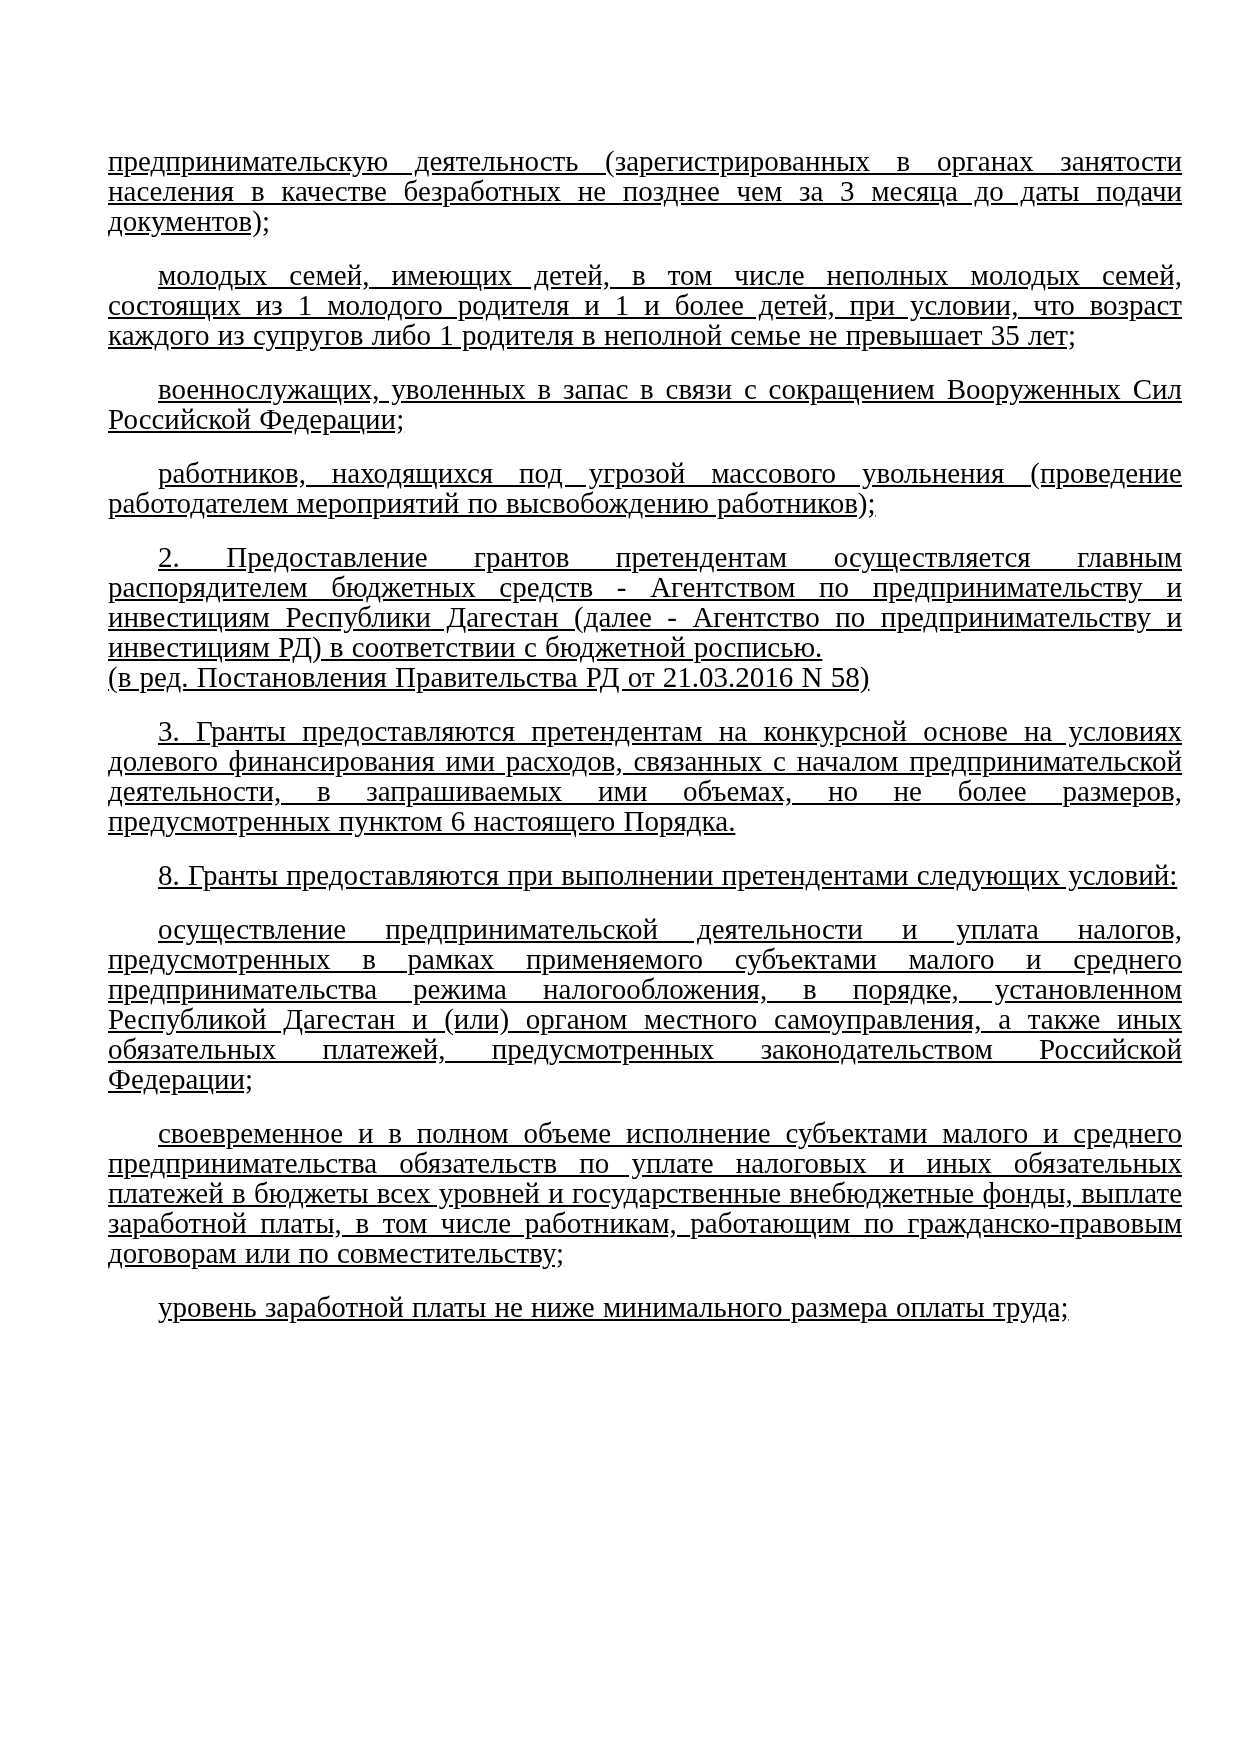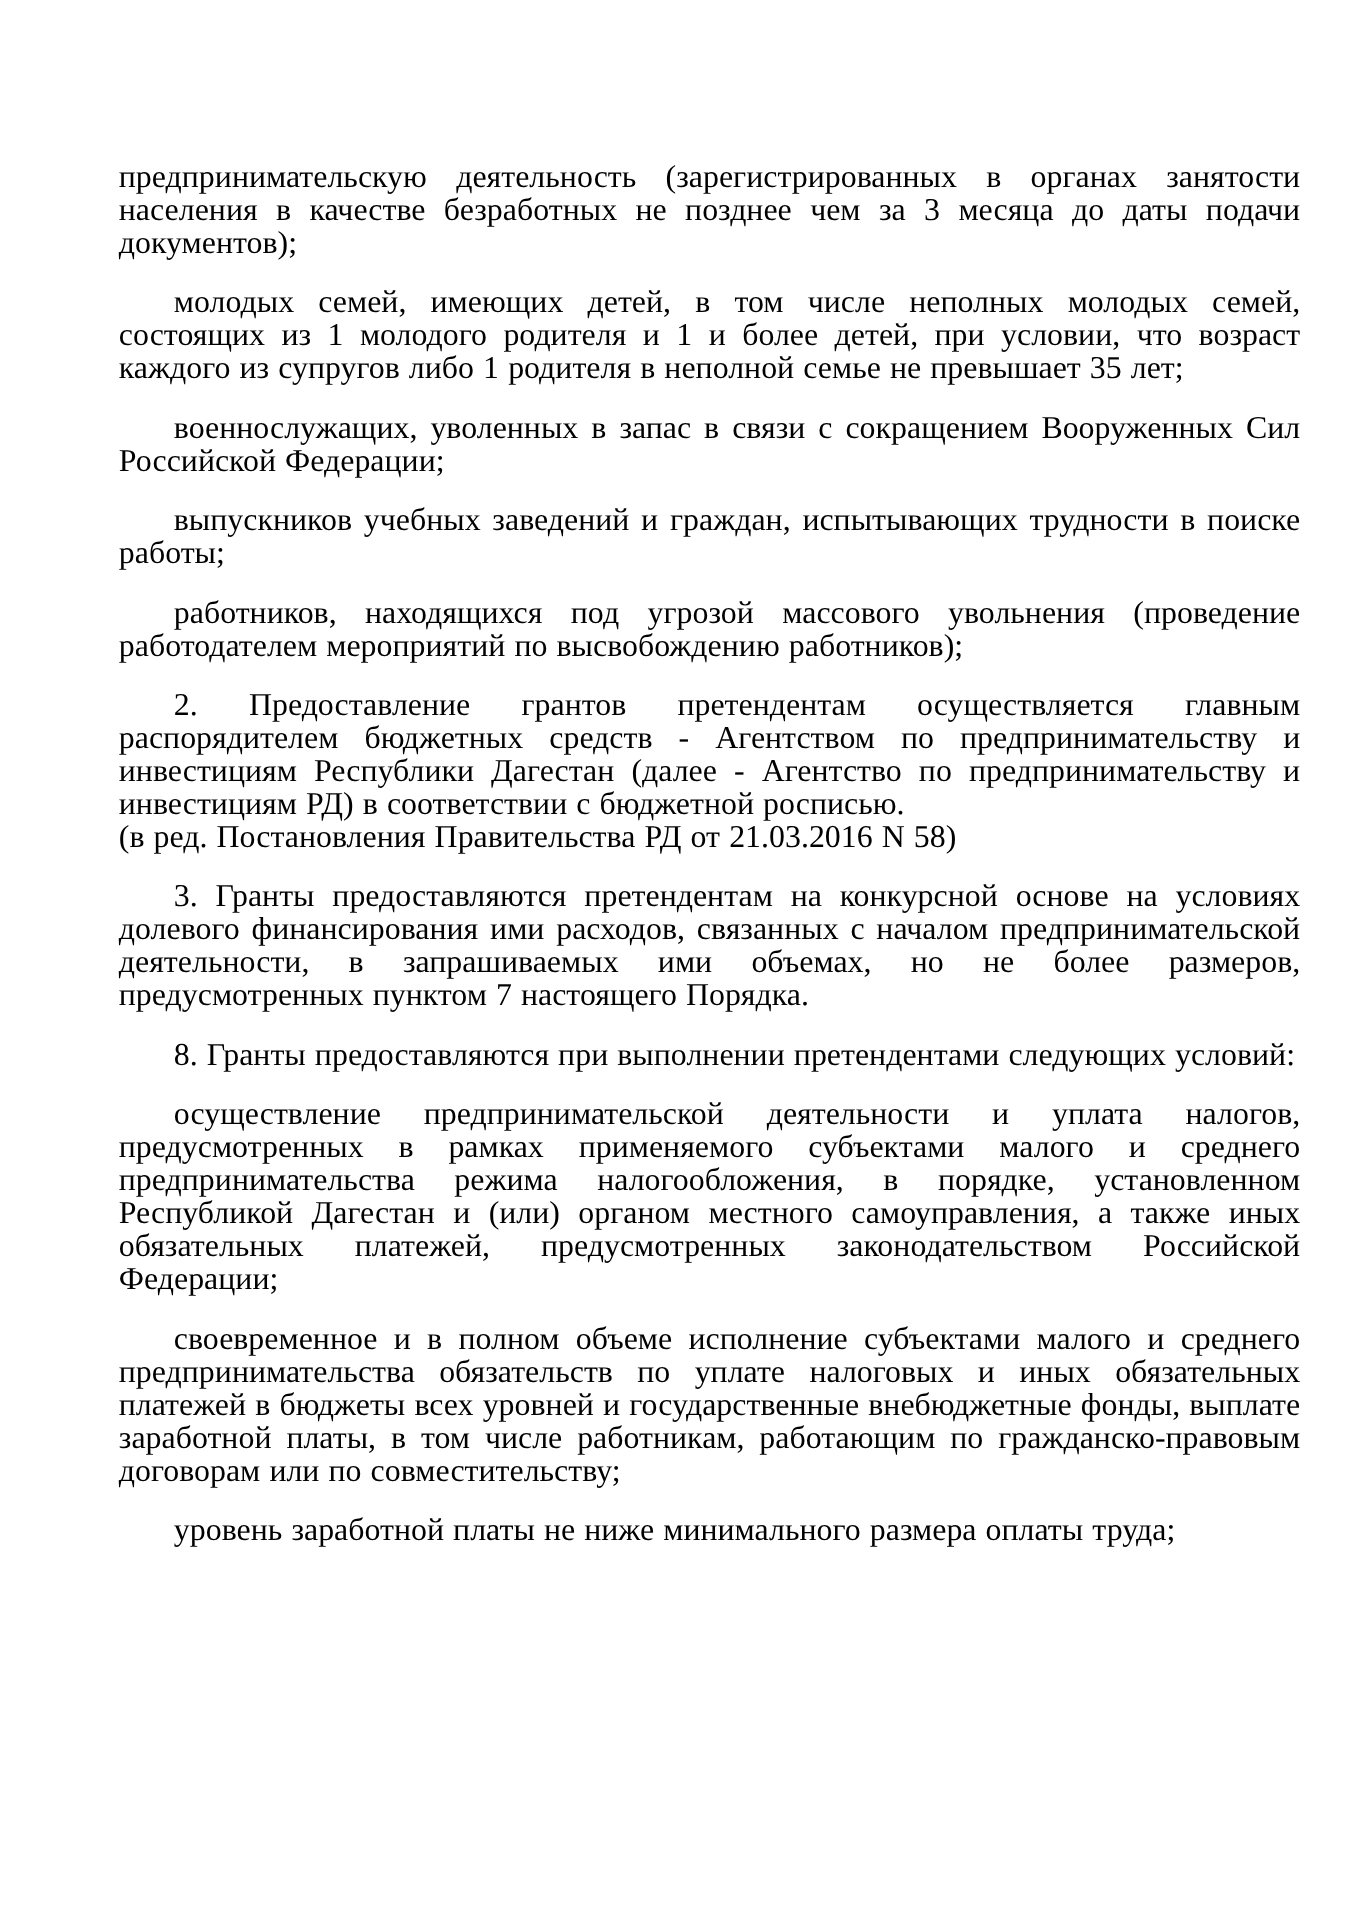--- a/index.html
+++ b/index.html
@@ -18,37 +18,37 @@
     font-family: "Liberation Serif", "DejaVu Serif", serif;
     font-size: 29px;
     line-height: 30px;
     text-align: justify;
     overflow: hidden;
   }
   .para {
     margin: 0 0 24px 0;
     text-indent: 50px;
     word-spacing: 1px;
+    text-decoration: underline;
   }
   .para.no-indent {
     text-indent: 0;
   }
   .para.tight {
     margin-bottom: 0;
   }
 </style>
 </head>
 <body>
 
 <div class="page">
   <p class="para no-indent">предпринимательскую деятельность (зарегистрированных в органах занятости населения в качестве безработных не позднее чем за 3 месяца до даты подачи документов);</p>
   <p class="para">молодых семей, имеющих детей, в том числе неполных молодых семей, состоящих из 1 молодого родителя и 1 и более детей, при условии, что возраст каждого из супругов либо 1 родителя в неполной семье не превышает 35 лет;</p>
   <p class="para">военнослужащих, уволенных в запас в связи с сокращением Вооруженных Сил Российской Федерации;</p>
-  <p class="para">выпускников учебных заведений и граждан, испытывающих трудности в поиске работы;</p>
   <p class="para">работников, находящихся под угрозой массового увольнения (проведение работодателем мероприятий по высвобождению работников);</p>
   <p class="para tight">2. Предоставление грантов претендентам осуществляется главным распорядителем бюджетных средств - Агентством по предпринимательству и инвестициям Республики Дагестан (далее - Агентство по предпринимательству и инвестициям РД) в соответствии с бюджетной росписью.</p>
   <p class="para no-indent">(в ред. Постановления Правительства РД от 21.03.2016 N 58)</p>
-  <p class="para">3. Гранты предоставляются претендентам на конкурсной основе на условиях долевого финансирования ими расходов, связанных с началом предпринимательской деятельности, в запрашиваемых ими объемах, но не более размеров, предусмотренных пунктом 7 настоящего Порядка.</p>
+  <p class="para">3. Гранты предоставляются претендентам на конкурсной основе на условиях долевого финансирования ими расходов, связанных с началом предпринимательской деятельности, в запрашиваемых ими объемах, но не более размеров, предусмотренных пунктом 6 настоящего Порядка.</p>
   <p class="para">8. Гранты предоставляются при выполнении претендентами следующих условий:</p>
   <p class="para">осуществление предпринимательской деятельности и уплата налогов, предусмотренных в рамках применяемого субъектами малого и среднего предпринимательства режима налогообложения, в порядке, установленном Республикой Дагестан и (или) органом местного самоуправления, а также иных обязательных платежей, предусмотренных законодательством Российской Федерации;</p>
   <p class="para">своевременное и в полном объеме исполнение субъектами малого и среднего предпринимательства обязательств по уплате налоговых и иных обязательных платежей в бюджеты всех уровней и государственные внебюджетные фонды, выплате заработной платы, в том числе работникам, работающим по гражданско-правовым договорам или по совместительству;</p>
   <p class="para">уровень заработной платы не ниже минимального размера оплаты труда;</p>
 </div>
 
 </body></html>

